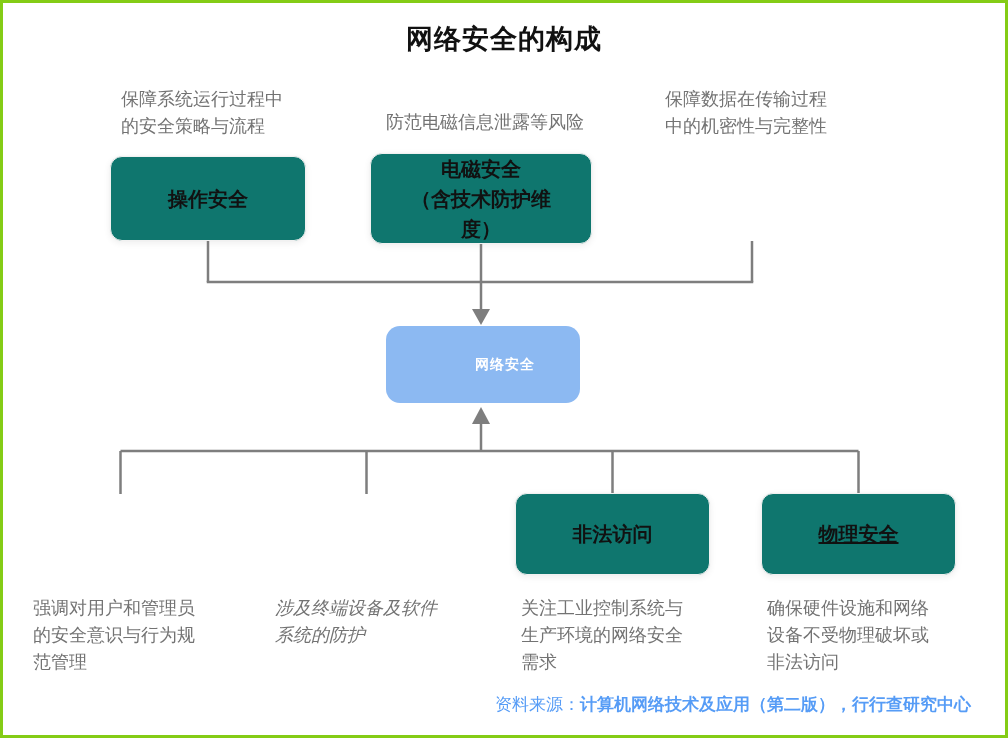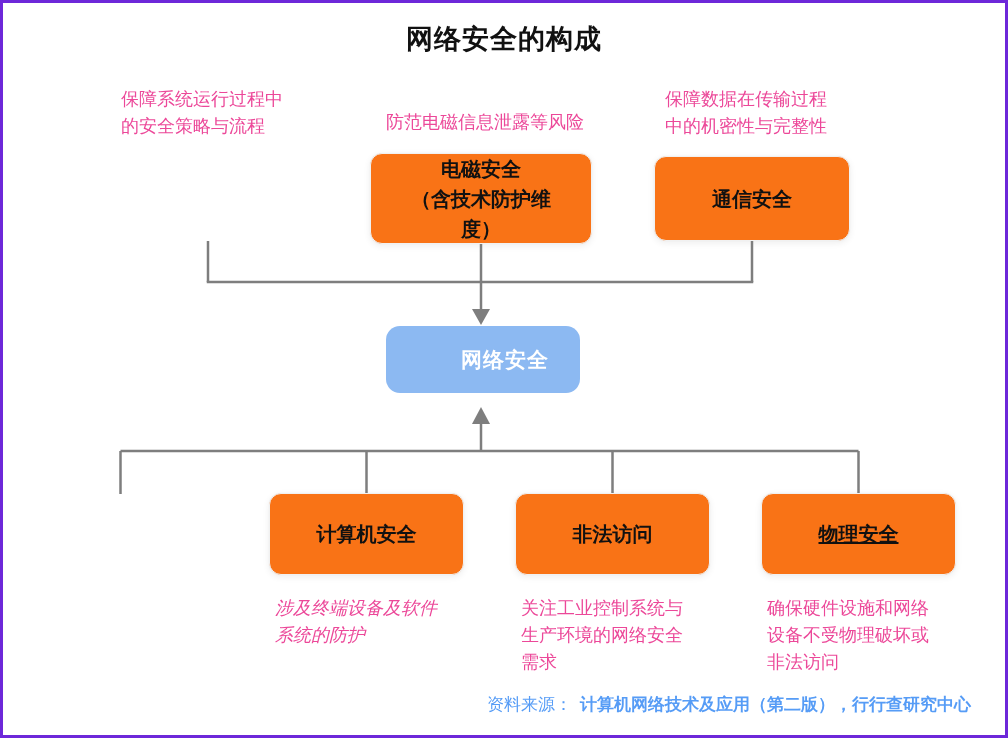--- a/index.html
+++ b/index.html
@@ -1,37 +1,37 @@
 <!DOCTYPE html>
 <html><head>
 <meta charset="utf-8">
 <style>
   * { margin:0; padding:0; box-sizing:border-box; }
   html,body { width:1008px; height:738px; }
   body { font-family:"Liberation Sans","DejaVu Sans",sans-serif; background:#fff; }
-  .canvas { position:relative; width:1008px; height:738px; background:#ffffff; border:3px solid #6d28d9; overflow:hidden; }
+  .canvas { position:relative; width:1008px; height:738px; background:#ffffff; border:3px solid #84cc16; overflow:hidden; }
 
   .title { position:absolute; top:18px; left:0; width:100%; text-align:center;
            font-size:27px; font-weight:bold; color:#111; letter-spacing:1px; }
 
-  .note { position:absolute; font-size:18px; line-height:1.5; color:#ec4899; white-space:pre-line; }
+  .note { position:absolute; font-size:18px; line-height:1.5; color:#737373; white-space:pre-line; }
 
-  .node { position:absolute; background:#f97316; border:1px solid #f1f1f1; border-radius:12px;
+  .node { position:absolute; background:#0f766e; border:1px solid #f1f1f1; border-radius:12px;
           box-shadow:0 2px 7px rgba(0,0,0,0.07), 0 0 2px rgba(0,0,0,0.04);
           display:flex; align-items:center; justify-content:center; text-align:center;
           font-size:20px; font-weight:bold; color:#111; white-space:pre-line; line-height:1.5; }
 
-  .center-node { position:absolute; left:383px; top:323px; width:194px; height:67px;
+  .center-node { position:absolute; left:383px; top:323px; width:194px; height:77px;
                  border-radius:14px; display:flex; align-items:center; justify-content:center;
-                 font-size:21px; font-weight:bold; color:#fff; letter-spacing:1px;padding-left:44px; }
+                 font-size:14px; font-weight:bold; color:#fff; letter-spacing:1px;padding-left:44px; }
 
   .wires { position:absolute; left:0; top:0; pointer-events:none; }
 
   .source { position:absolute; top:690px; right:34px; font-size:17px; font-weight:500; }
-  .source .src-text { font-weight:bold;margin-left:8px; }
+  .source .src-text { font-weight:bold; }
 
   
   .t1 { left:107px; top:153px; width:196px; height:85px; }
   .t2 { left:367px; top:150px; width:222px; height:91px; }
   .t3 { left:651px; top:153px; width:196px; height:85px; }
 
   
   .b1 { left:20px;  top:490px; width:195px; height:82px; }
   .b2 { left:266px; top:490px; width:195px; height:82px; }
   .b3 { left:512px; top:490px; width:195px; height:82px; }
@@ -54,24 +54,24 @@
 <div class="canvas">
 
   <div class="title">网络安全的构成</div>
 
   <div class="note a1">保障系统运行过程中
 的安全策略与流程</div>
   <div class="note a3">保障数据在传输过程
 中的机密性与完整性</div>
   <div class="note a2">防范电磁信息泄露等风险</div>
 
+  <div class="node t1">操作安全</div>
   <div class="node t2">电磁安全
 （含技术防护维
 度）</div>
-  <div class="node t3">通信安全</div>
 
   <svg class="wires" width="1008" height="738" viewBox="0 0 1008 738">
     <g stroke="#7e7e7e" stroke-width="2.5" fill="none">
 
       <path d="M205 238 L205 279"></path>
       <path d="M749 238 L749 279"></path>
       <path d="M203.75 279 L750.25 279"></path>
       <path d="M478 241 L478 308"></path>
 
       <path d="M478 420 L478 448"></path>
@@ -82,24 +82,26 @@
       <path d="M855.5 448 L855.5 491"></path>
     </g>
 
     <polygon points="469,306 487,306 478,322" fill="#7e7e7e"></polygon>
 
     <polygon points="469,421 487,421 478,404" fill="#7e7e7e"></polygon>
   </svg>
 
   <div class="center-node" style="background:#8CB9F2;">网络安全</div>
 
-  <div class="node b2">计算机安全</div>
   <div class="node b3">非法访问</div>
   <div class="node b4">物理安全</div>
 
+  <div class="note d1">强调对用户和管理员
+的安全意识与行为规
+范管理</div>
   <div class="note d2">涉及终端设备及软件
 系统的防护</div>
   <div class="note d3">关注工业控制系统与
 生产环境的网络安全
 需求</div>
   <div class="note d4">确保硬件设施和网络
 设备不受物理破坏或
 非法访问</div>
 
   <div class="source" style="color:#569CF6;">

